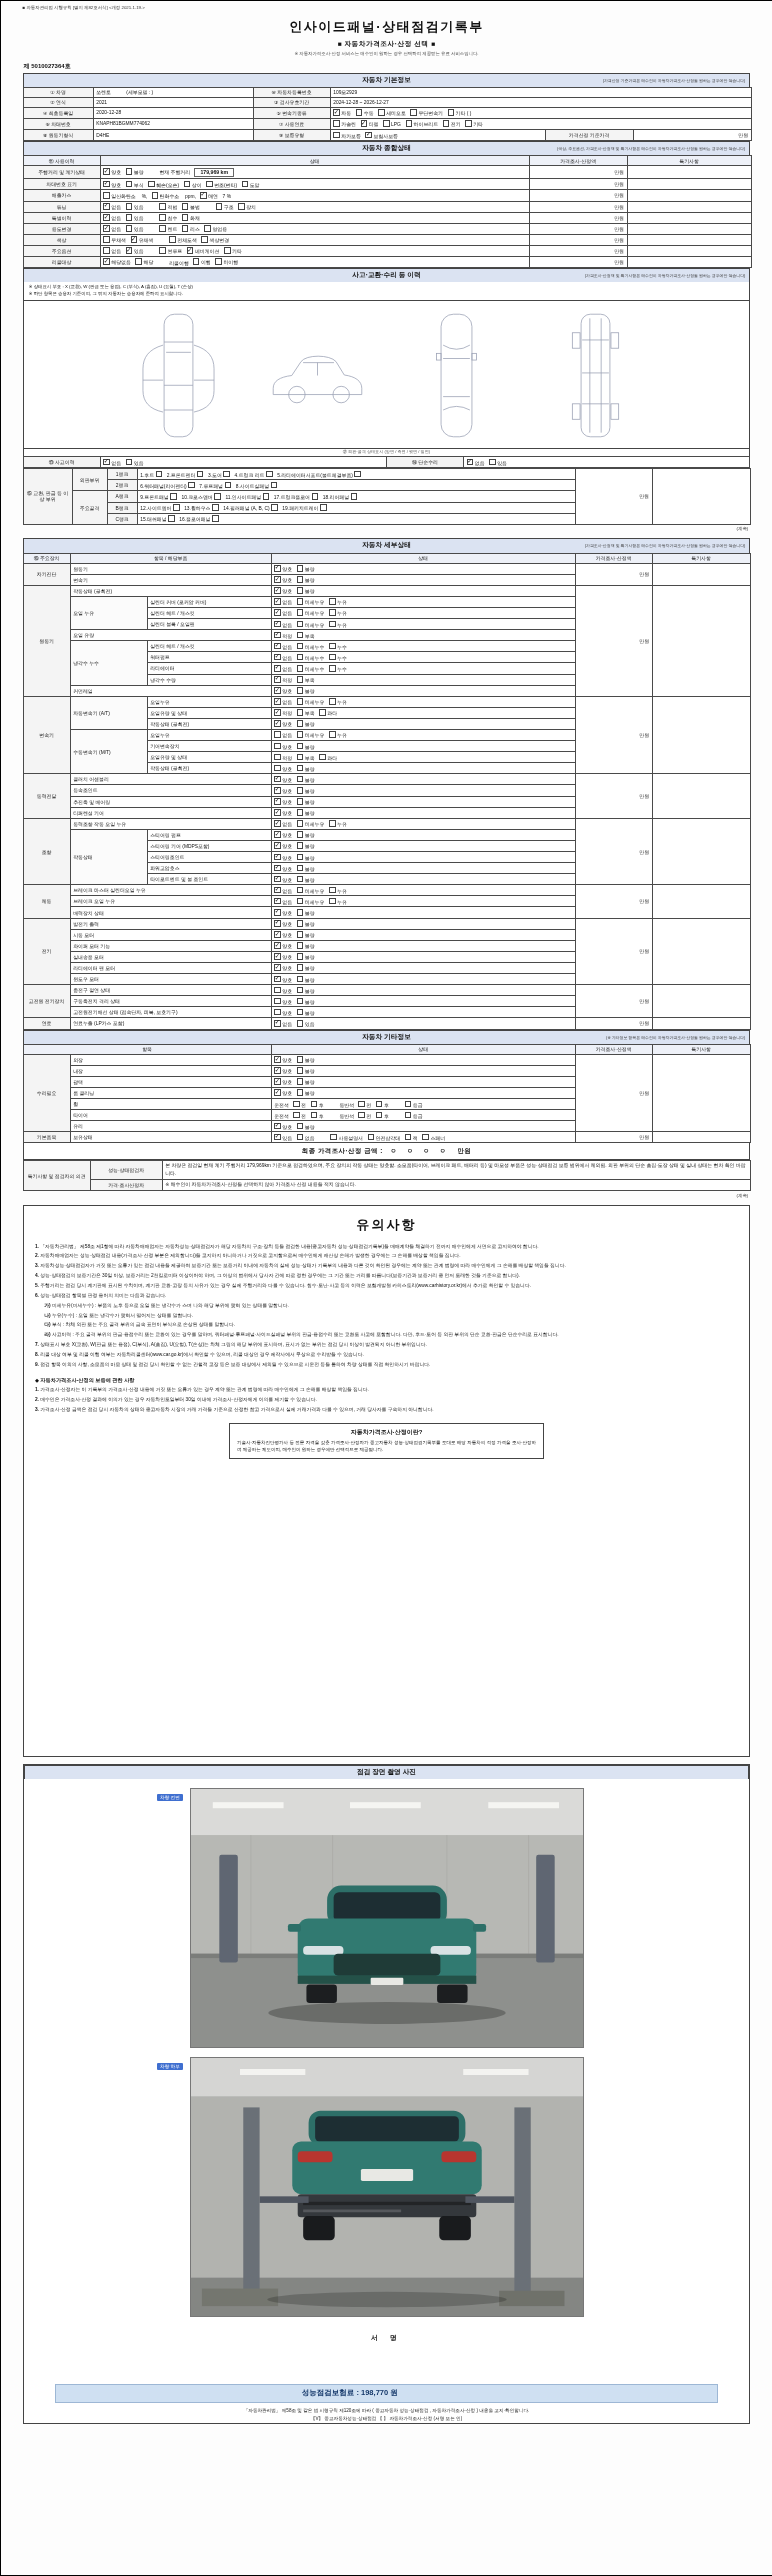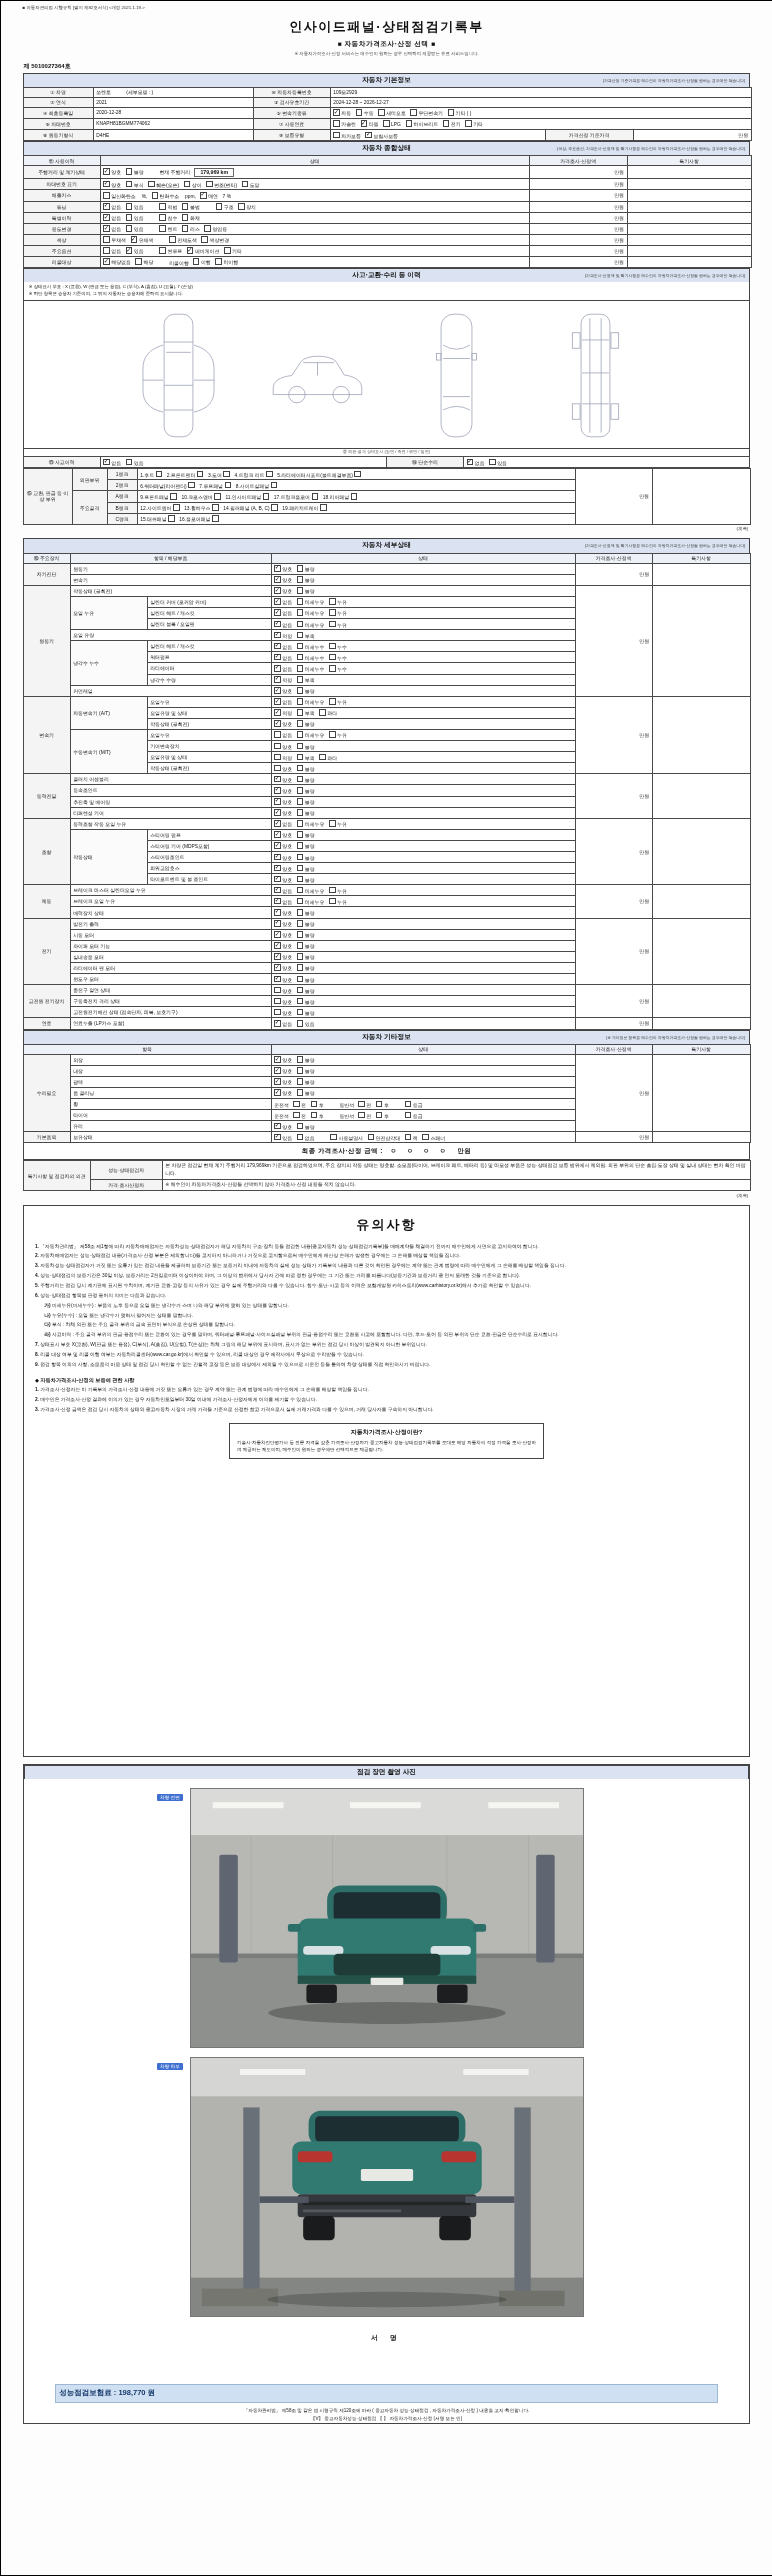--- a/index.html
+++ b/index.html
@@ -49,21 +49,21 @@
   .ib-title{font-weight:bold;font-size:6px;text-align:center;}
   .ib-body{font-size:4.5px;text-align:justify;margin-top:2.6px;line-height:1.55;}
   .photosec{border:0.5px solid #444;background:#fff;}
   .photowrap{display:flex;flex-direction:column;align-items:center;gap:9.3px;padding:8.2px 0 7.2px;}
   .photo{position:relative;width:392px;height:258px;border:0.5px solid #777;background:#bbb;}
   .photo svg{display:block;width:100%;height:100%;}
   .chip{position:absolute;left:-34px;top:5.2px;background:#3f6fd0;color:#fff;font-size:4.6px;padding:1px 3.6px;border-radius:1px;}
   .signarea{padding:3.1px 0 0;}
   .sign-title{text-align:center;font-weight:bold;font-size:6.7px;letter-spacing:5.2px;margin:7.2px 0 3.1px;}
   .sign-space{height:33px;}
-  .insurance{margin:4.1px 31px 5.2px;background:#cfe0f2;border:0.5px solid #9db7d5;text-align:left;padding:3.6px 77px 3.6px 3.6px;font-size:7.5px;font-weight:bold;color:#16396b;}
+  .insurance{margin:4.1px 31px 5.2px;background:#cfe0f2;border:0.5px solid #9db7d5;text-align:center;padding:3.6px 77px 3.6px 3.6px;font-size:7.5px;font-weight:bold;color:#16396b;}
   .footline{text-align:center;font-size:4.6px;margin:2.6px 0;color:#222;}
 </style>
 </head>
 <body>
 
 <div class="sheet">
 
   <div class="tiny formref">■ 자동차관리법 시행규칙 [별지 제82호서식] &lt;개정 2021.1.19.&gt;</div>
   <div class="title">인사이드패널·상태점검기록부</div>
   <div class="subtitle">■ 자동차가격조사·산정 선택 ■</div>

